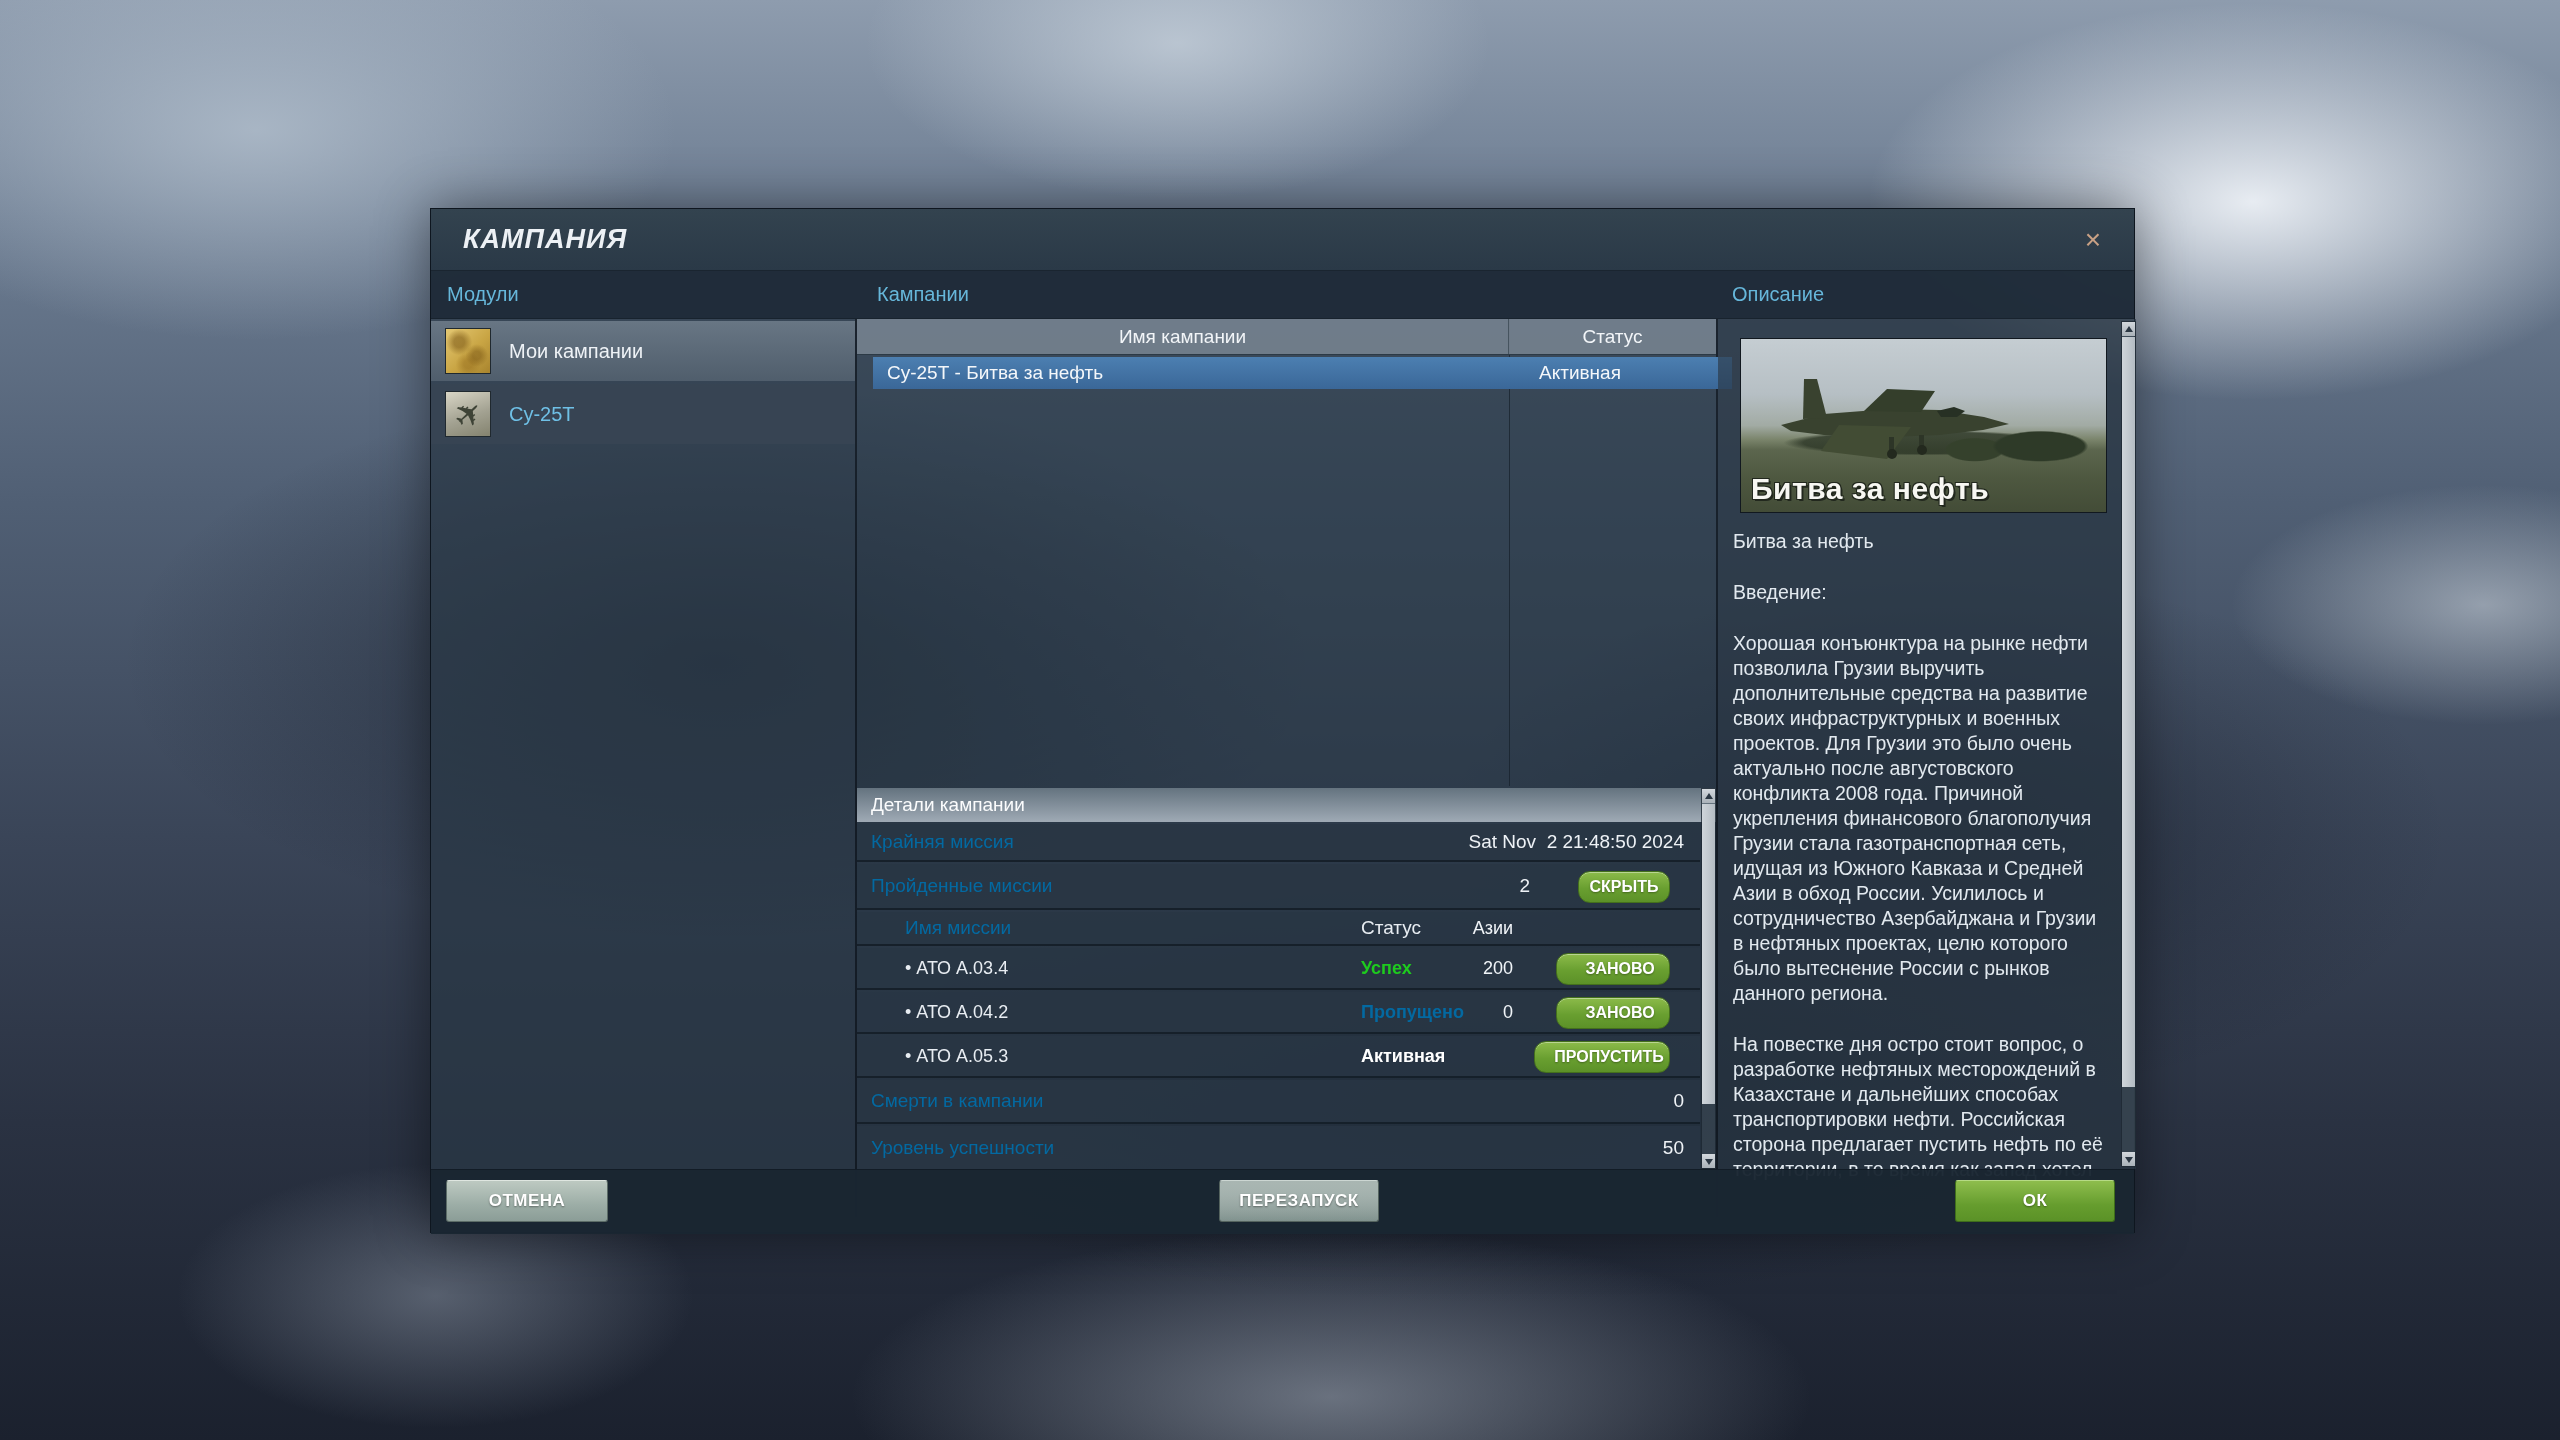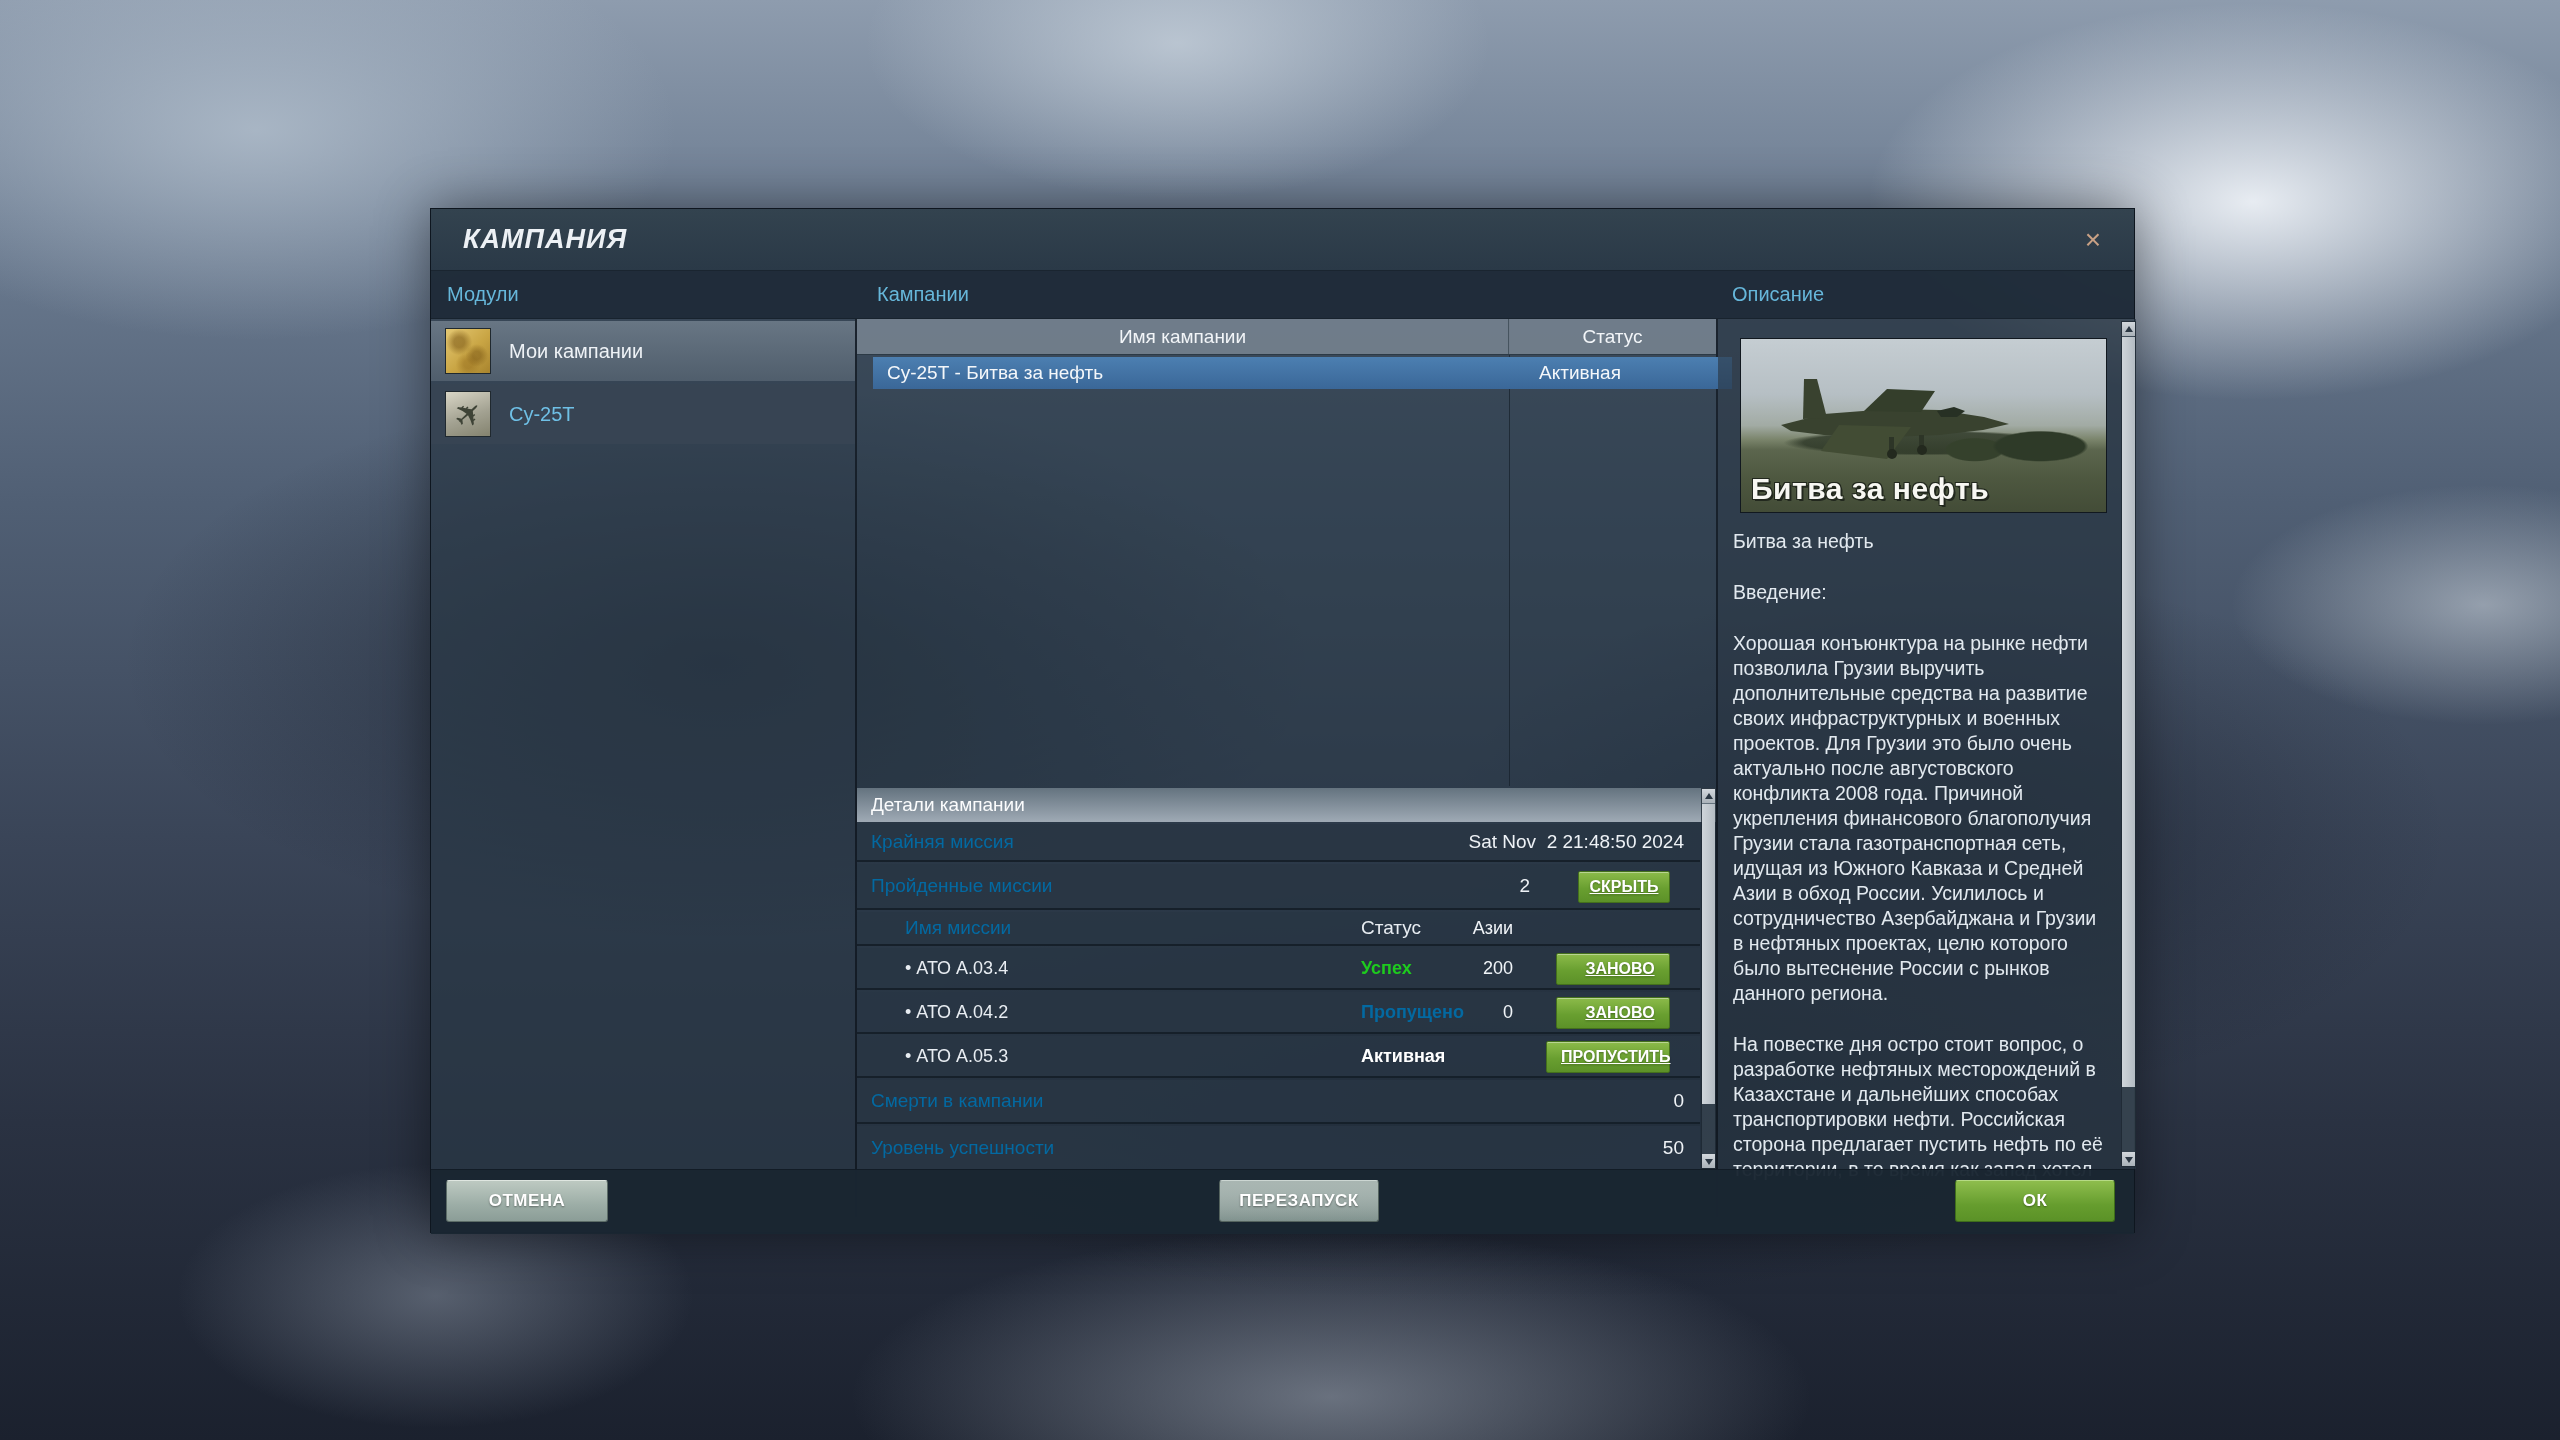--- a/index.html
+++ b/index.html
@@ -101,29 +101,29 @@
   .row-succ   { top:338px; height:43px; border-bottom:none; }
   .val-right { position:absolute; right:16px; top:50%; transform:translateY(-50%); font-size:19px; color:#eef2f6; white-space:pre; }
   .val-count { position:absolute; right:170px; top:50%; transform:translateY(-50%); font-size:19px; color:#eef2f6; }
   .mcol-status { position:absolute; left:504px; top:50%; transform:translateY(-50%); font-size:18px; font-weight:bold; }
   .mcol-status.hdr { font-weight:normal; font-size:19px; color:#e8edf2; }
   .mcol-points { position:absolute; left:560px; width:96px; text-align:right; top:50%; transform:translateY(-50%); font-size:18px; color:#f0f4f8; }
   .m-name { position:absolute; left:48px; top:50%; transform:translateY(-50%); font-size:18px; color:#e8edf2; }
   .m-name::before { content:"•  "; }
 
   .green-btn {
-    display:block; border:1px solid #44701c; border-radius:2px;
+    display:block; border:1px solid #44701c; border-radius:12px;
     background:linear-gradient(180deg,#8cbb4a,#699f30 55%,#5c9128);
     box-shadow:inset 0 1px 0 rgba(255,255,255,0.4);
     color:#fff; font-weight:bold; font-family:inherit;
-    text-shadow:0 1px 2px rgba(0,0,0,0.35); cursor:pointer;text-decoration:underline;
+    text-shadow:0 1px 2px rgba(0,0,0,0.35); cursor:pointer;
   }
   .btn-hide   { position:absolute; right:30px; top:7px;  width:92px;  height:32px; font-size:16px; }
   .btn-action { position:absolute; right:30px; top:5px;  width:114px; height:32px; font-size:16px;padding-left:14px; }
-  .btn-action.wide { width:124px;margin-left:40px; }
+  .btn-action.wide { width:136px;margin-left:40px; }
 
   
   .sbar { position:absolute; width:15px; background:rgba(72,84,96,0.45); border:1px solid rgba(18,28,38,0.6); }
   .sbar .arr { position:absolute; left:0; width:13px; height:14px; background:linear-gradient(180deg,#d3d8dd,#aab2b9); cursor:pointer; }
   .sbar .arr.up { top:0; } .sbar .arr.down { bottom:0; }
   .sbar .arr::after { content:""; position:absolute; left:3px; border-left:4px solid transparent; border-right:4px solid transparent; }
   .sbar .arr.up::after   { top:4px; border-bottom:6px solid #2c3844; }
   .sbar .arr.down::after { top:5px; border-top:6px solid #2c3844; }
   .sbar .thumb { position:absolute; left:0; width:13px; background:linear-gradient(90deg,#cfd5da,#b4bcc3); cursor:grab; }
   .sbar-details { left:844px; top:469px; height:381px; }

